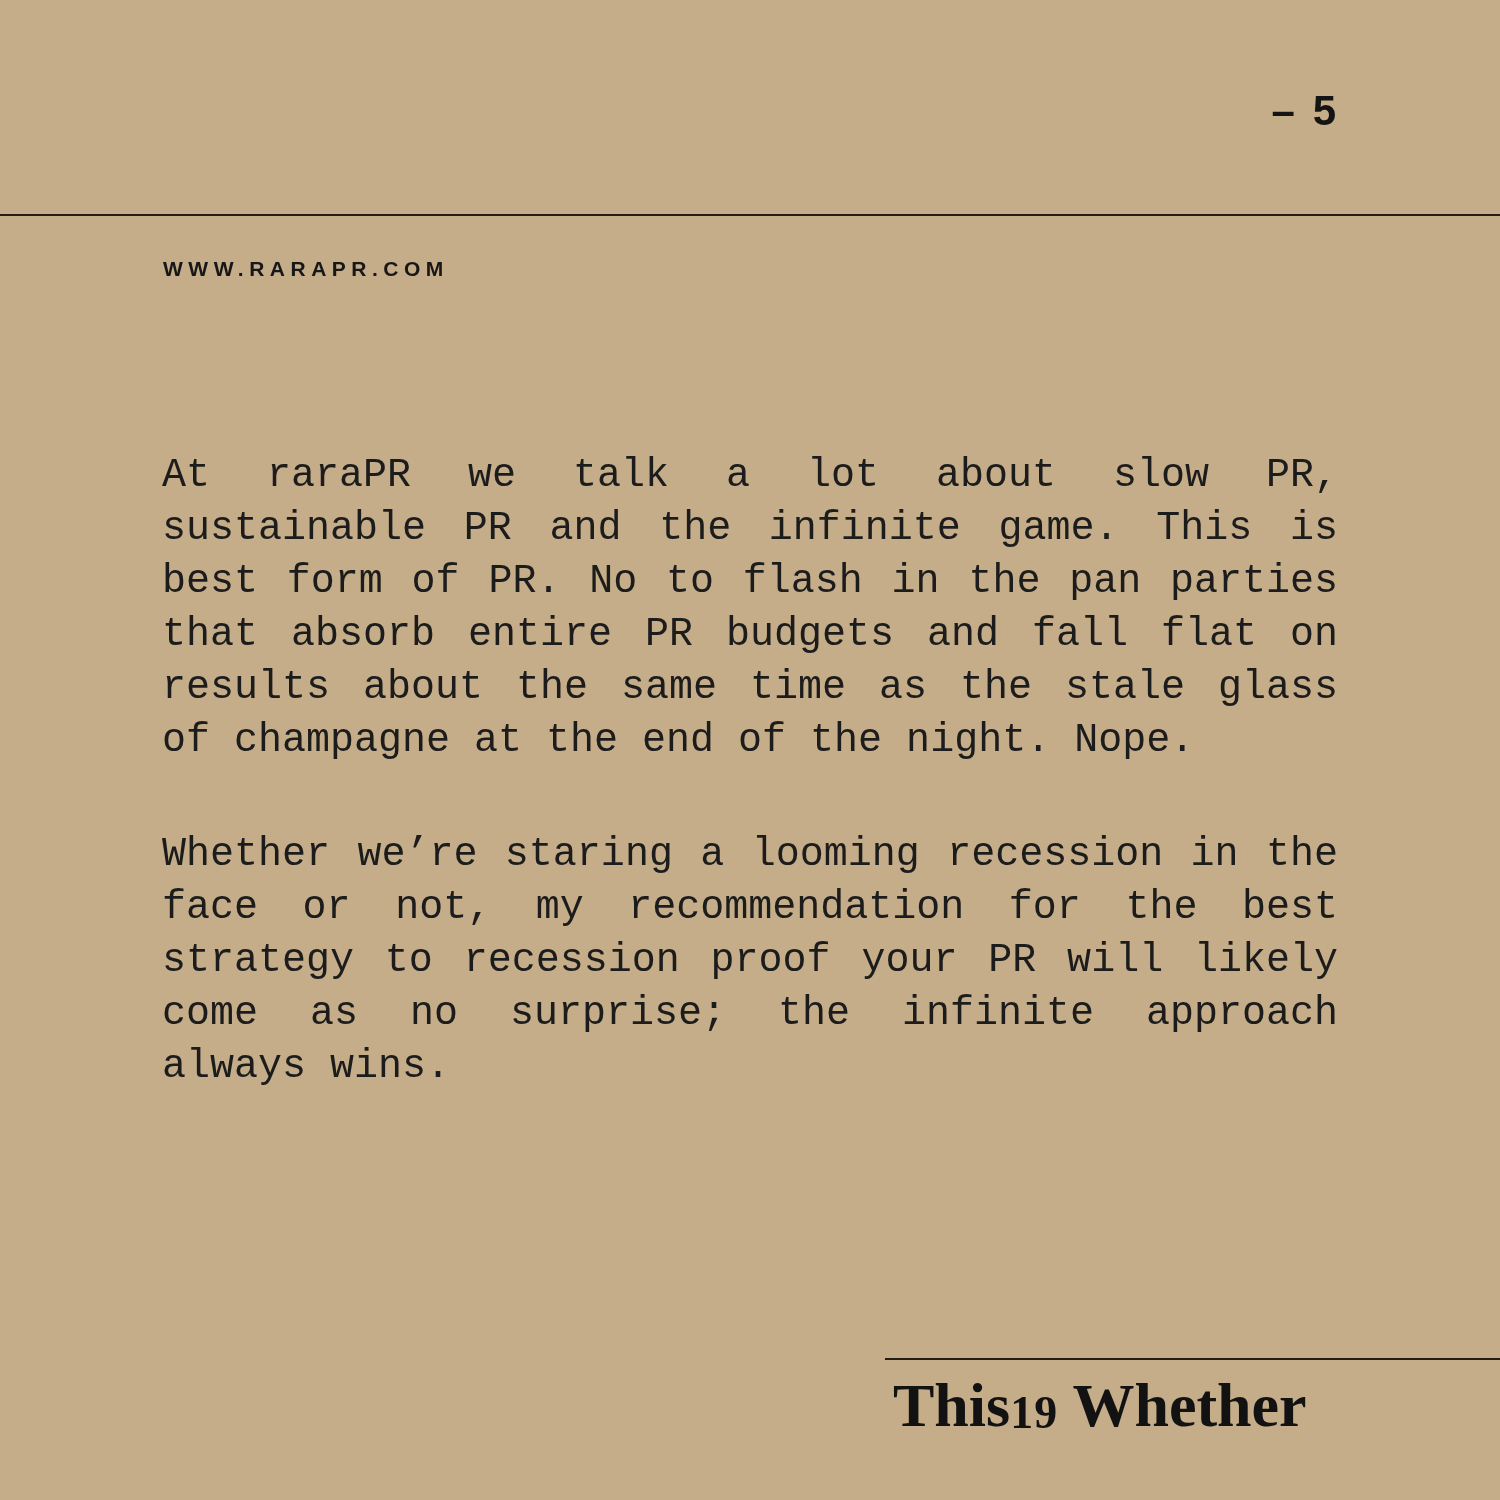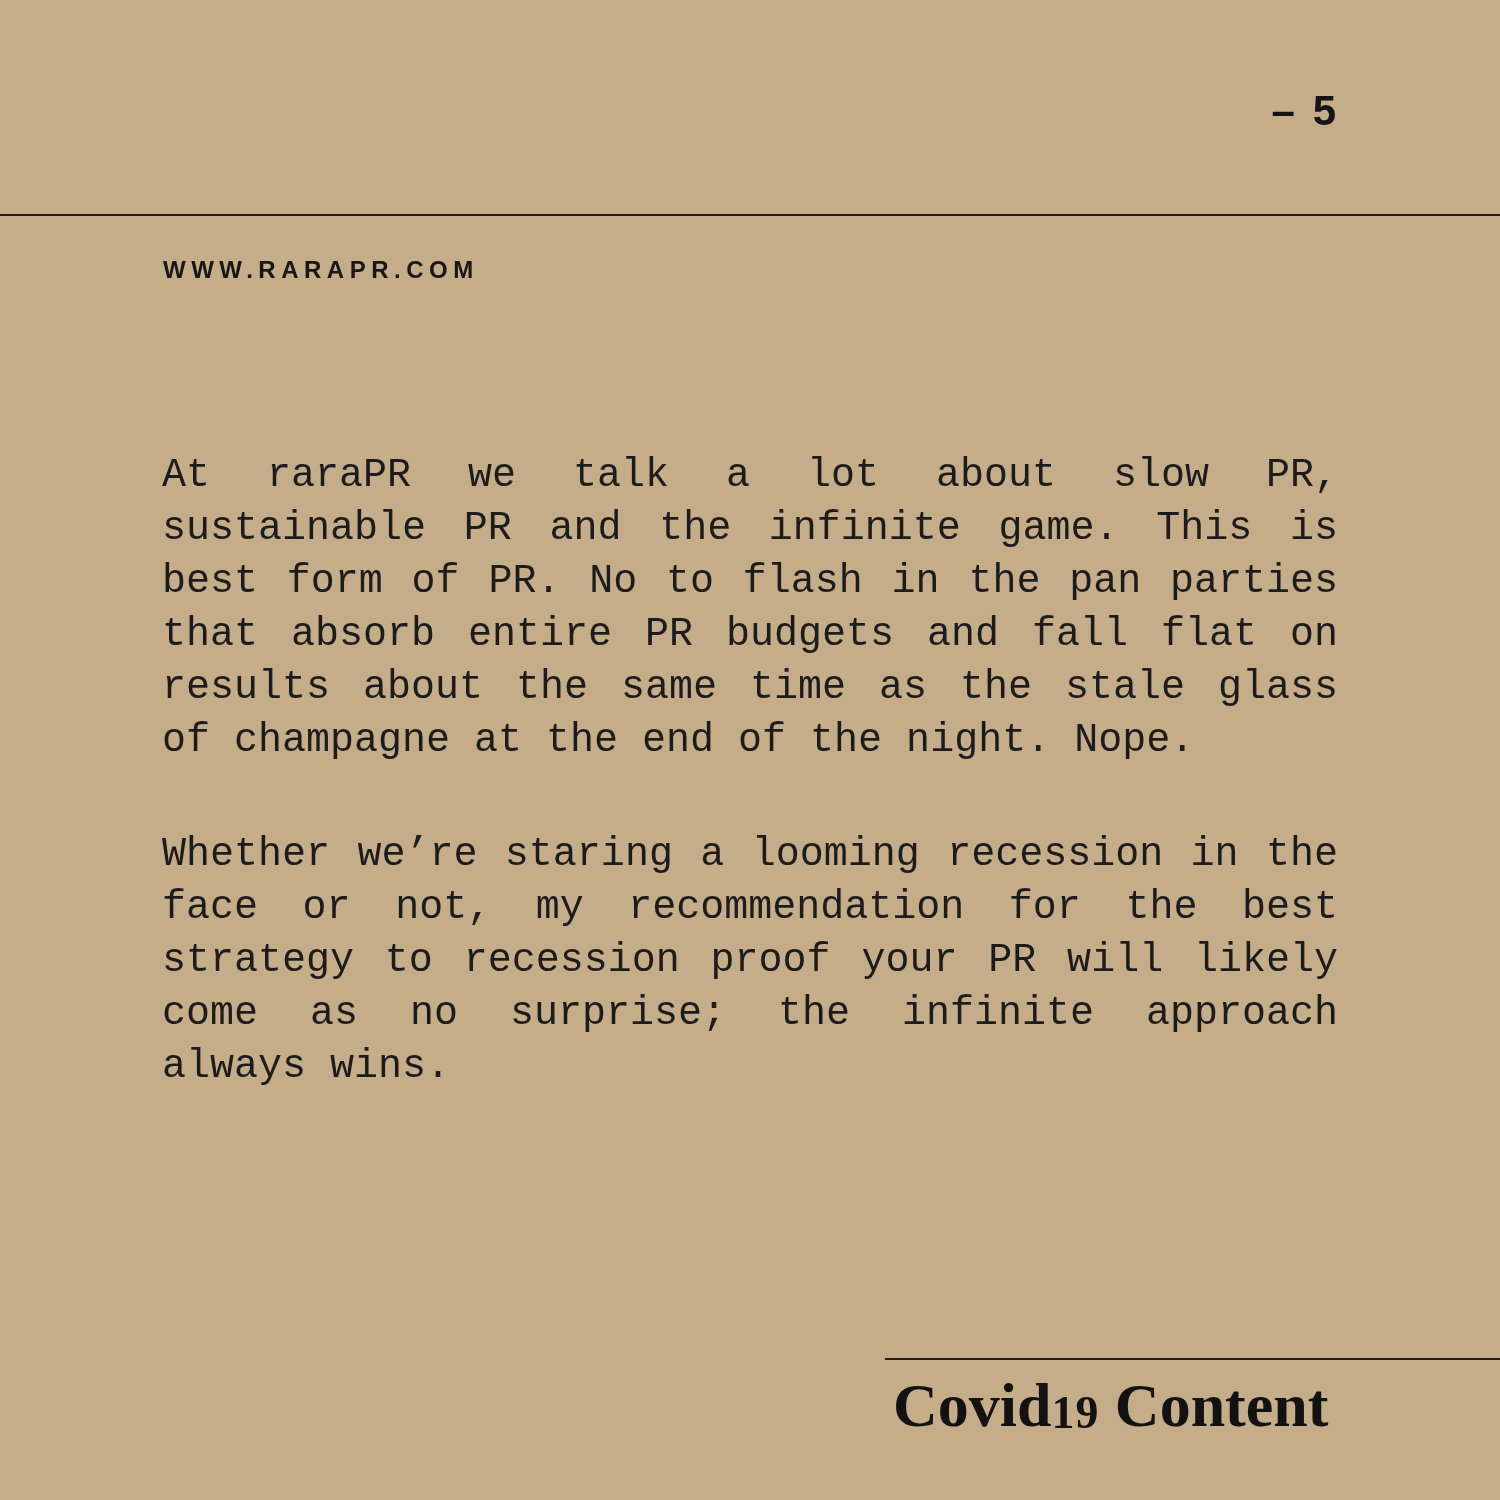--- a/index.html
+++ b/index.html
@@ -33,21 +33,21 @@
     right: 0;
     height: 2px;
     background: #221c15;
   }
   .website {
     position: absolute;
     top: 258px;
     left: 163px;
     font-family: "Liberation Sans", sans-serif;
     font-weight: 700;
-    font-size: 24px;
+    font-size: 21px;
     line-height: 1;
     letter-spacing: 5.5px;
     color: #171717;
     text-align: right;
   }
   .content {
     position: absolute;
     top: 449px;
     left: 162px;
     width: 1176px;
@@ -97,13 +97,13 @@
 
 <div class="website">WWW.RARAPR.COM</div>
 
 <div class="content">
   <p>At raraPR we talk a lot about slow PR, sustainable PR and the infinite game. This is best form of PR. No to flash in the pan parties that absorb entire PR budgets and fall flat on results about the same time as the stale glass of champagne at the end of the night. Nope.</p>
   <p>Whether we’re staring a looming recession in the face or not, my recommendation for the best strategy to recession proof your PR will likely come as no surprise; the infinite approach always wins.</p>
 </div>
 
 <div class="bottom-divider"></div>
 
-<div class="footer-title"><span>Covid</span><span class="oldstyle-digits">19</span><span> Content</span></div>
+<div class="footer-title"><span>This</span><span class="oldstyle-digits">19</span><span> Whether</span></div>
 
 </body></html>

